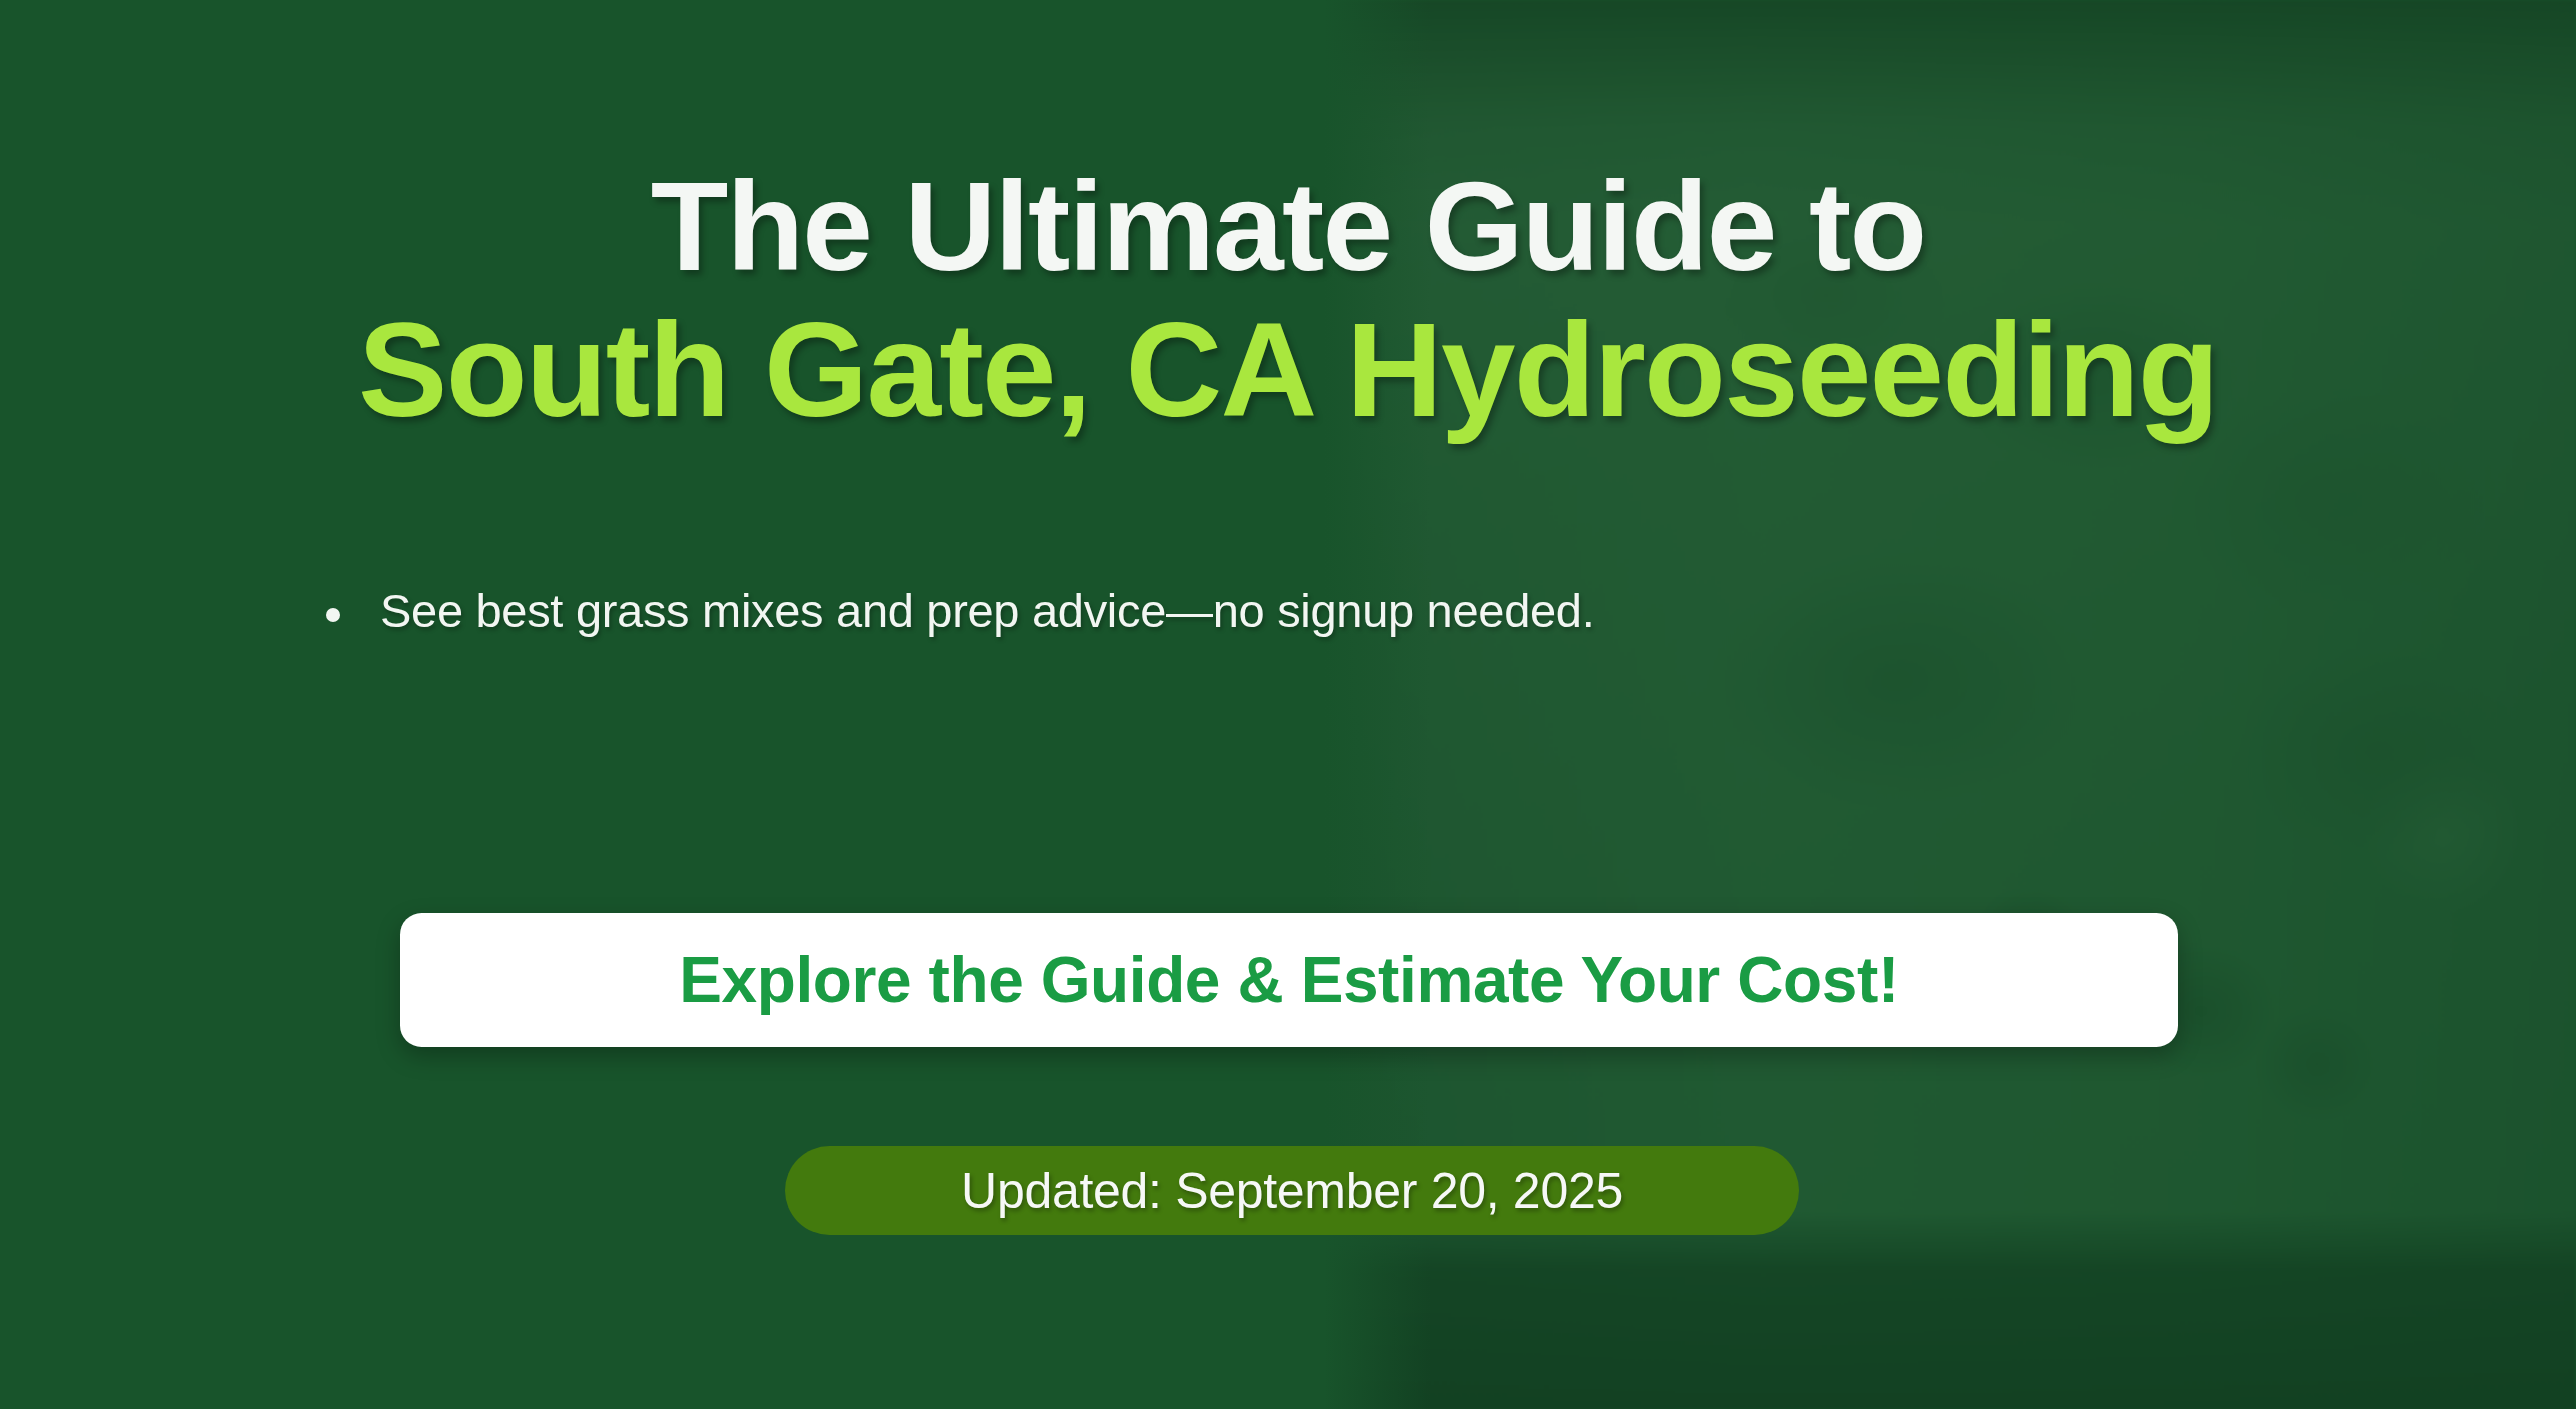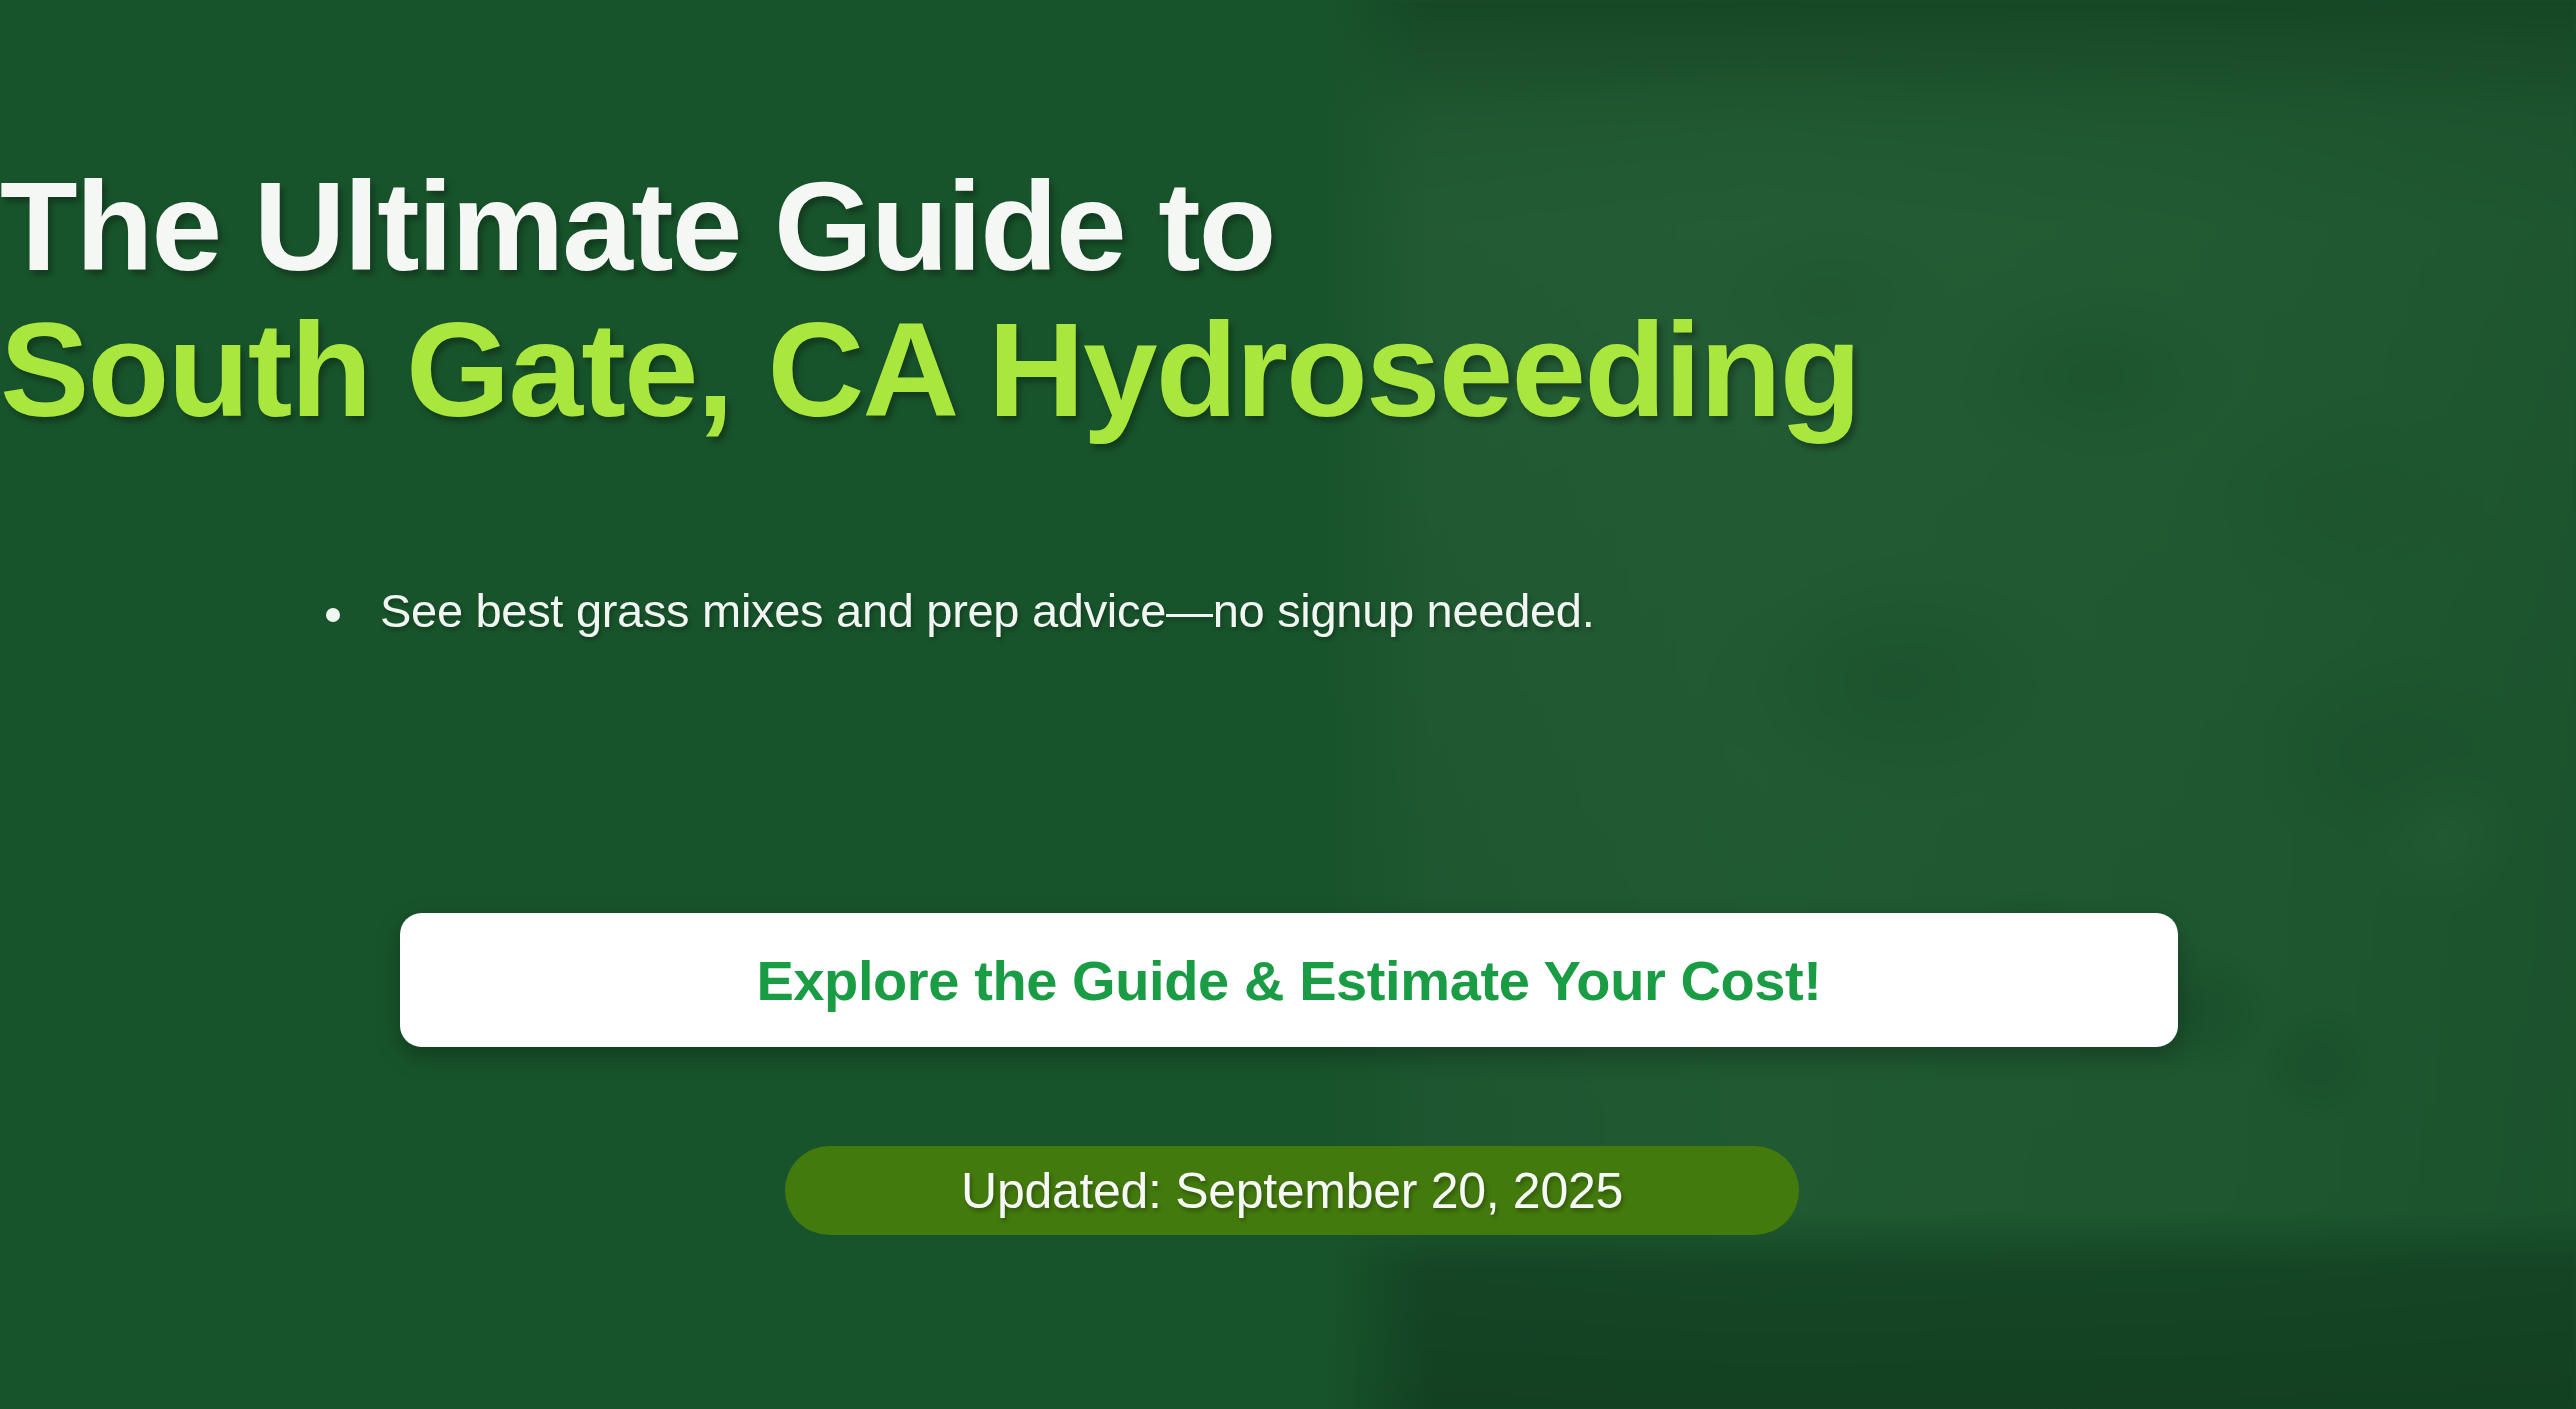--- a/index.html
+++ b/index.html
@@ -72,20 +72,21 @@
     position: absolute;
     inset: 0;
     z-index: 5;
   }
 
   .title-block {
     position: absolute;
     top: 163px;
     left: 0;
     width: 2576px;
+    text-align: center;
   }
   .title-line1 {
     display: block;
     font-size: 127px;
     line-height: 1.0;
     font-weight: bold;
     letter-spacing: -1.8px;
     color: #f4f7f4;
     text-shadow: 3.6px 4.5px 6.3px rgba(0,0,0,0.30);
   }
@@ -135,21 +136,21 @@
     top: 913px;
     left: 400px;
     width: 1778px;
     height: 134px;
     background: #ffffff;
     border: none;
     border-radius: 21.5px;
     box-shadow: 0 9px 23px rgba(0,0,0,0.28);
     color: #1a9c44;
     font-family: "Liberation Sans", sans-serif;
-    font-size: 56px;
+    font-size: 64px;
     font-weight: bold;
     letter-spacing: -0.4px;
     cursor: pointer;
     display: flex;
     align-items: center;
     justify-content: center;
     padding: 0;
   }
 
   .updated-badge {

